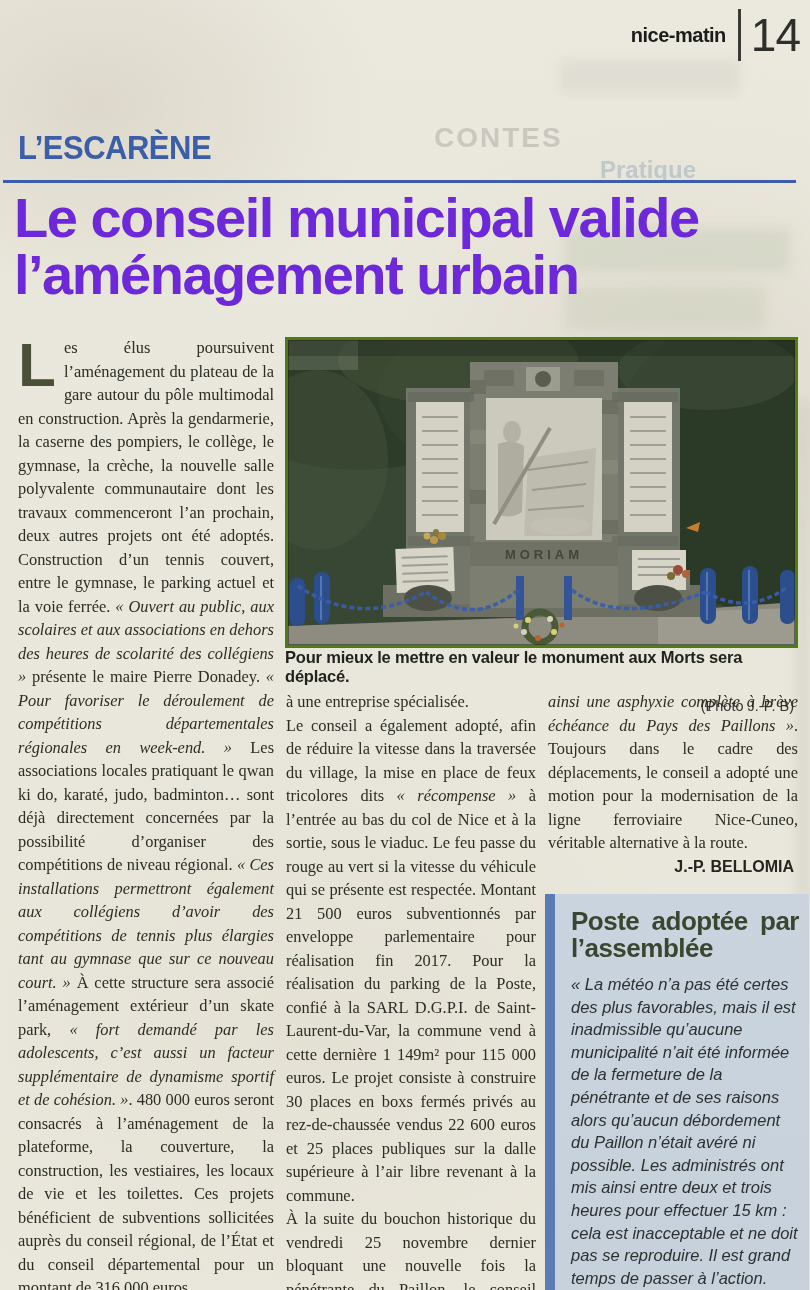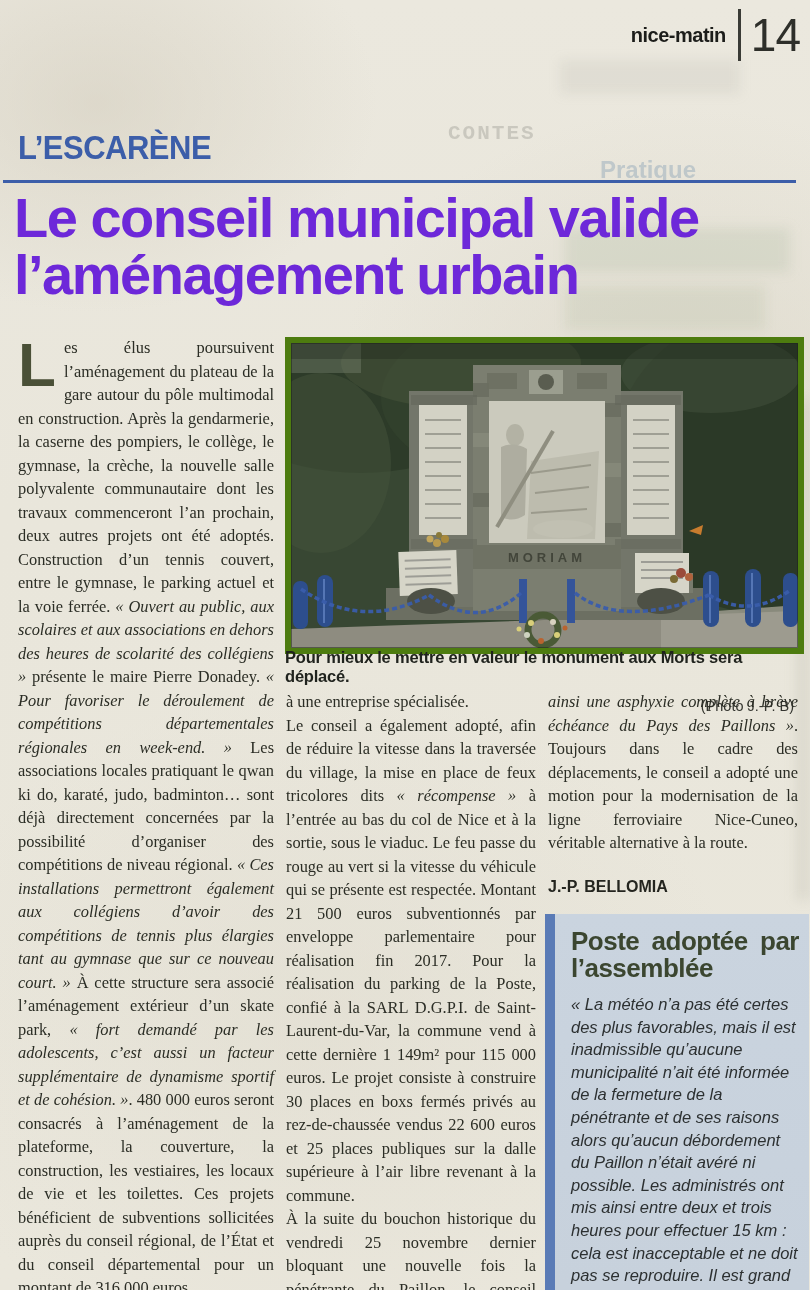--- a/index.html
+++ b/index.html
@@ -26,48 +26,48 @@
     color:#3c5ea9;letter-spacing:-0.5px;transform:scaleY(1.05);}
   .section-rule{position:absolute;top:180px;left:3px;width:793px;height:3px;background:#3c5ea9;}
   
   .headline{position:absolute;top:190px;left:14px;width:786px;
     font-family:"Liberation Sans",sans-serif;font-weight:bold;
     font-size:56px;line-height:1.01;letter-spacing:-1.5px;color:#6d28d9;}
   
   .ghost{position:absolute;font-family:"Liberation Sans",sans-serif;font-weight:bold;
     pointer-events:none;filter:blur(0.7px);}
   .ghost-pratique{top:116px;left:600px;font-size:24px;color:rgba(96,134,164,.30);margin-top:40px;}
-  .ghost-contes{top:122px;left:448px;font-size:21px;color:rgba(125,125,120,.30);letter-spacing:2px;font-family:Liberation Mono, monospace;}
+  .ghost-contes{top:122px;left:434px;font-size:28px;color:rgba(125,125,120,.30);letter-spacing:2px;}
   .ghost-blob{position:absolute;pointer-events:none;filter:blur(6px);}
   .gb1{top:228px;left:565px;width:225px;height:44px;background:rgba(128,156,118,.14);}
   .gb2{top:286px;left:565px;width:200px;height:44px;background:rgba(128,156,118,.12);}
   .gb3{top:60px;left:560px;width:180px;height:34px;background:rgba(150,150,140,.12);}
   .gb4{top:400px;left:796px;width:14px;height:500px;background:rgba(140,140,130,.15);}
   
   .col{position:absolute;font-size:16.4px;line-height:23.5px;text-align:justify;color:#2b2d25;}
   .col p{margin:0;}
   .col1{top:336px;left:18px;width:256px;}
   .col2{top:690px;left:286px;width:250px;}
   .col3{top:690px;left:548px;width:250px;}
   .it{font-style:italic;}
   .dropcap{float:left;font-family:"Liberation Sans",sans-serif;font-weight:bold;
     font-size:62px;line-height:50px;color:#4a5037;padding:4px 8px 0 0;}
   .subhead{font-family:"Liberation Sans",sans-serif;font-weight:bold;
     font-size:22px;line-height:1.09;color:#2e3326;margin:16px 0 7px 0;letter-spacing:-0.3px;text-align:left;}
   
   .photo{position:absolute;top:337px;left:285px;width:507px;height:305px;
-    border:6px solid #4d7c0f;box-sizing:content-box;background:#fca5a5;}
+    border:3px solid #4d7c0f;box-sizing:content-box;background:#fca5a5;}
   .photo svg{display:block;}
   .caption-wrap{position:absolute;top:648px;left:285px;width:509px;
     font-family:"Liberation Sans",sans-serif;}
   .caption{font-weight:bold;font-size:16.5px;color:#20231e;letter-spacing:-0.2px;}
   .credit{text-align:right;font-size:14.5px;color:#34352f;margin-top:12px;}
   
-  .byline{text-align:left;font-family:"Liberation Sans",sans-serif;font-weight:bold;
-    font-size:16px;color:#24251f;margin-top:20px;padding-right:4px;}
+  .byline{text-align:right;font-family:"Liberation Sans",sans-serif;font-weight:bold;
+    font-size:16px;color:#24251f;margin-top:0;padding-right:4px;}
   .sidebar{margin-top:16px;margin-left:-3px;width:228px;
     background:linear-gradient(180deg,#cad4df 0%,#c7d1dc 60%,#cbd4de 100%);
     border-left:10px solid #5a7bb6;padding:14px 10px 22px 16px;}
   .sidebar-title{font-family:"Liberation Sans",sans-serif;font-weight:bold;
     font-size:26px;line-height:1.02;color:#3b4630;letter-spacing:-0.5px;}
   .sidebar-body{font-family:"Liberation Sans",sans-serif;font-style:italic;
     font-size:16.5px;line-height:1.37;color:#2c3031;margin-top:12px;text-align:left;}
 </style>
 </head>
 <body>

